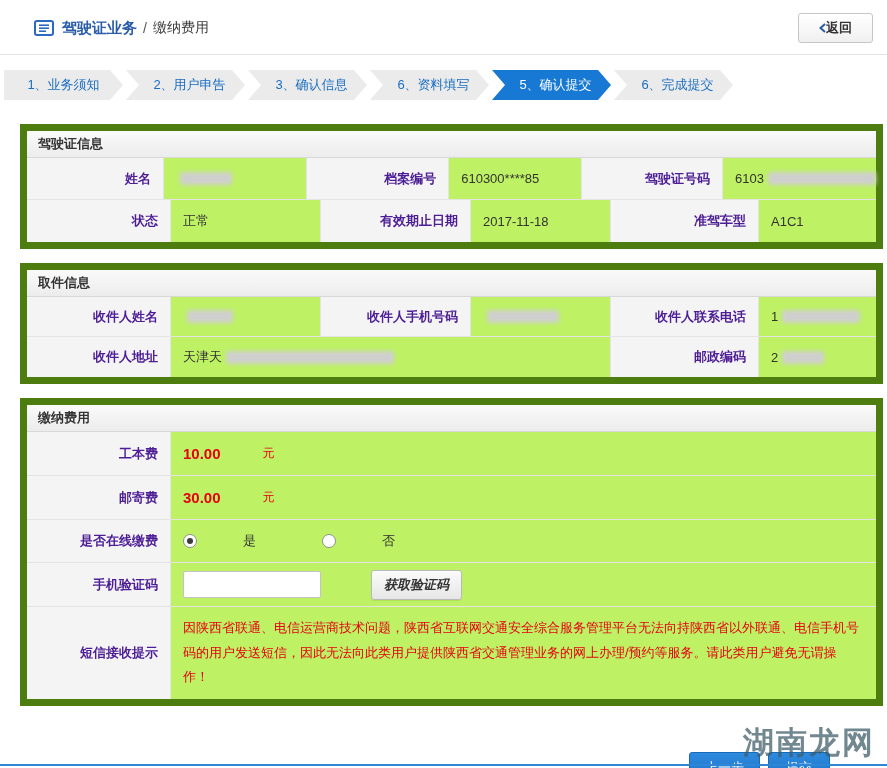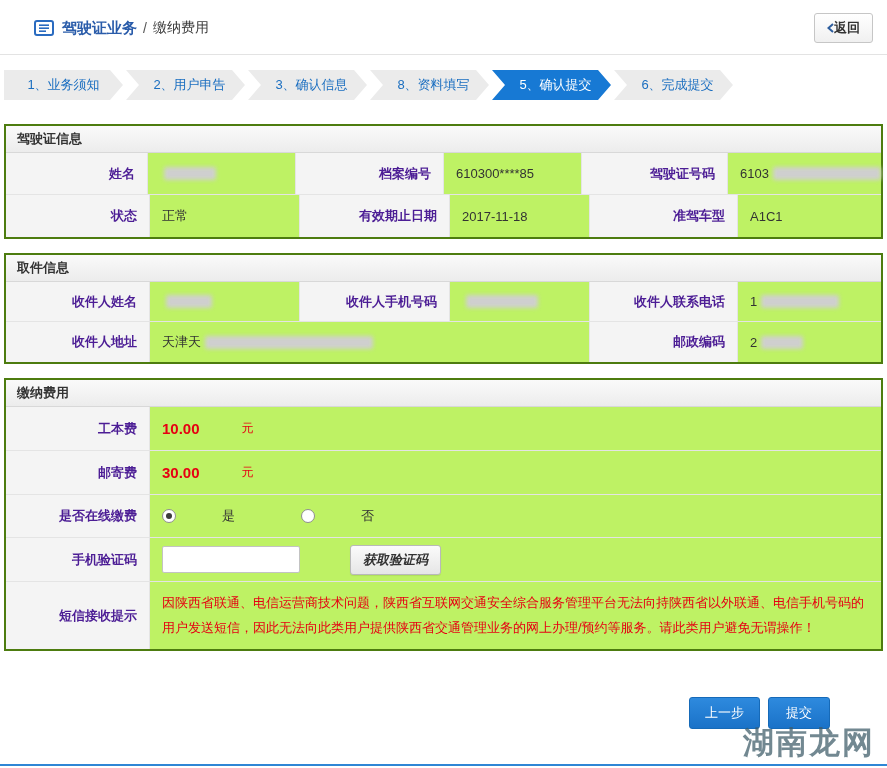--- a/index.html
+++ b/index.html
@@ -9,35 +9,35 @@
     font-family: "Liberation Sans", "DejaVu Sans", sans-serif; color: #333;
   }
 
   
   .header { display: flex; align-items: center; padding: 13px 14px 11px 14px; border-bottom: 1px solid #e3e3e3; }
   .header-icon { margin: 0 8px 0 20px; display: inline-flex; }
   .title-main { font-size: 15px; font-weight: bold; color: #2a5caa; }
   .title-divider { font-size: 14px; color: #555; margin: 0 6px; }
   .title-sub { font-size: 14px; color: #3c3c3c; }
   .spacer { flex: 1; }
-  .back-btn { display: inline-flex; align-items: center; padding: 5px 12px;
+  .back-btn { display: inline-flex; align-items: center; padding: 5px 20px;
     font-size: 13px; font-weight: bold; color: #333;
     background: linear-gradient(#ffffff, #f0f0f0); border: 1px solid #c6c6c6; border-radius: 3px; cursor: pointer; }
 
   
   .steps { display: flex; margin: 15px 4px 24px 4px; height: 30px; }
   .step { width: 119px; margin-right: 3px; background: #ebebeb; color: #1a6ec0;
     font-size: 13px; display: flex; align-items: center; justify-content: center;
     padding-left: 8px; cursor: pointer;
     clip-path: polygon(0 0, calc(100% - 13px) 0, 100% 50%, calc(100% - 13px) 100%, 0 100%, 13px 50%); }
   .step.first { clip-path: polygon(0 0, calc(100% - 13px) 0, 100% 50%, calc(100% - 13px) 100%, 0 100%); padding-left: 0; }
   .step.active { background: #1779d4; color: #fff; }
 
   
-  .section { margin: 0 4px 14px 4px; border: 2px solid #4d7c0f; }
+  .section { margin: 0 4px 14px 20px; border: 7px solid #4d7c0f; }
   .section-header { height: 27px; line-height: 26px; padding-left: 11px;
     font-size: 13px; font-weight: bold; color: #333;
     background: linear-gradient(#fafafa, #ececec); border-bottom: 1px solid #d8d8d8; }
   .trow { display: flex; border-bottom: 1px solid #e4e4e4; min-height: 42px; }
   .trow:last-child { border-bottom: none; }
   .tcell { display: flex; align-items: center; border-right: 1px solid #e4e4e4; font-size: 13px; }
   .tcell:last-child { border-right: none; }
   .tcell.label { background: #f4f4f4; justify-content: flex-end; padding-right: 12px; font-weight: bold; color: #4c1d95; }
   .tcell.value { background: #bef264; padding-left: 12px; color: #333; }
   .w-l1 { width: 144px; } .w-v1 { width: 150px; }
@@ -105,21 +105,21 @@
   <div class="step first">
       <span>1、业务须知</span>
     </div>
   <div class="step">
       <span>2、用户申告</span>
     </div>
   <div class="step">
       <span>3、确认信息</span>
     </div>
   <div class="step">
-      <span>8、资料填写</span>
+      <span>6、资料填写</span>
     </div>
   <div class="step active">
       <span>5、确认提交</span>
     </div>
   <div class="step">
       <span>6、完成提交</span>
     </div>
 </div>
 
 <div class="section">

